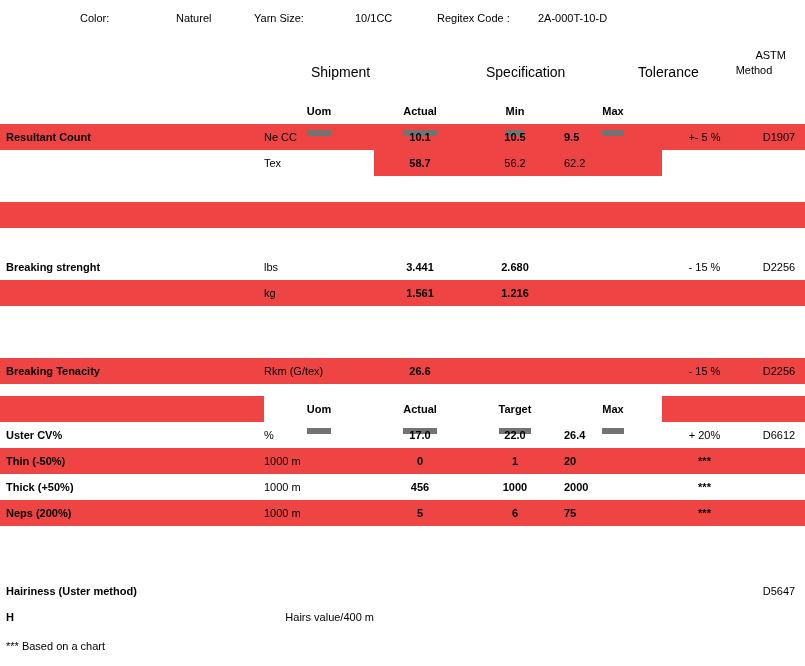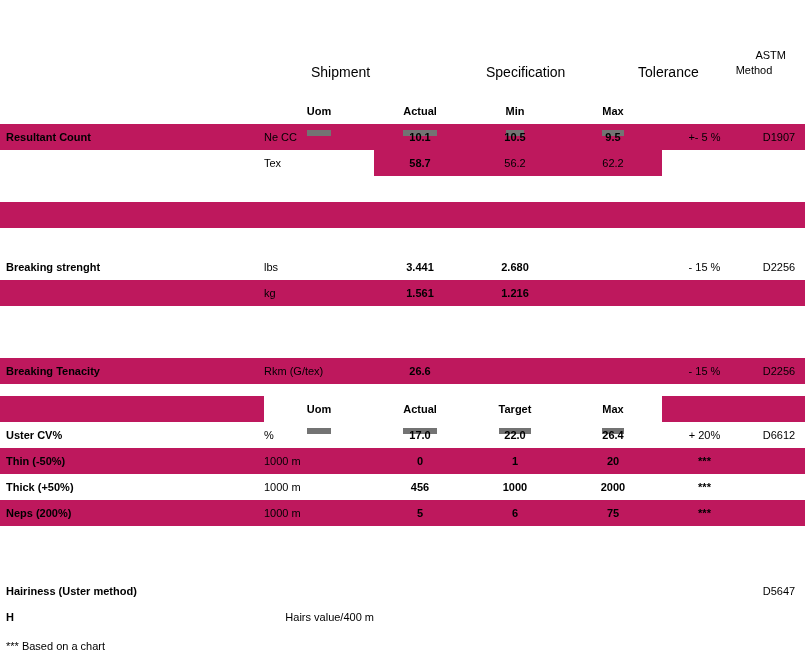--- a/index.html
+++ b/index.html
@@ -60,25 +60,25 @@
   table.grid td {
     padding: 0;
     height: 26px;
     vertical-align: middle;
     font-size: 11px;
   }
   .c-label   { width: 258px; padding-left: 6px !important; font-weight: bold; }
   .c-uom     { width: 110px; text-align: left; }
   .c-actual  { width: 92px;  text-align: center; }
   .c-min     { width: 98px;  text-align: center; }
-  .c-max     { width: 98px;  text-align: center; }
+  .c-max     { width: 98px;  text-align: left; }
   .c-tol     { width: 85px;  text-align: center; }
   .c-astm    { width: 64px;  text-align: center; }
 
-  .shade { background: #be185d; }
+  .shade { background: #ef4444; }
   .white { background: #ffffff; }
   .bold  { font-weight: bold; }
   .big   { font-size: 13px; font-weight: bold; }
   .spacer td { height: 12px; }
   .thin-spacer td { height: 8px; }
 
   
   .uh {
     text-align: center;
     font-weight: bold;
@@ -94,20 +94,28 @@
     position: absolute;
     left: 6px;
     font-size: 11px;
   }
 </style>
 </head>
 <body>
 
 <div class="sheet">
 
+  <div class="meta-row">
+    <span class="meta-label" style="left:80px;top:0;">Color:</span>
+    <span class="meta-value" style="left:176px;top:0;">Naturel</span>
+    <span class="meta-label" style="left:254px;top:0;">Yarn Size:</span>
+    <span class="meta-value" style="left:355px;top:0;">10/1CC</span>
+    <span class="meta-label" style="left:437px;top:0;">Regitex Code :</span>
+    <span class="meta-value" style="left:538px;top:0;">2A-000T-10-D</span>
+  </div>
 
   <div class="group-head" style="left:311px;top:64px;">Shipment</div>
   <div class="group-head" style="left:486px;top:64px;">Specification</div>
   <div class="group-head" style="left:638px;top:64px;">Tolerance</div>
   <div class="group-head small" style="left:722px;top:48px;width:64px;text-align:right;">ASTM</div>
   <div class="group-head small" style="left:722px;top:63px;width:64px;">Method</div>
 
   <table class="grid" style="top:98px;">
     <tbody>
         <tr>

